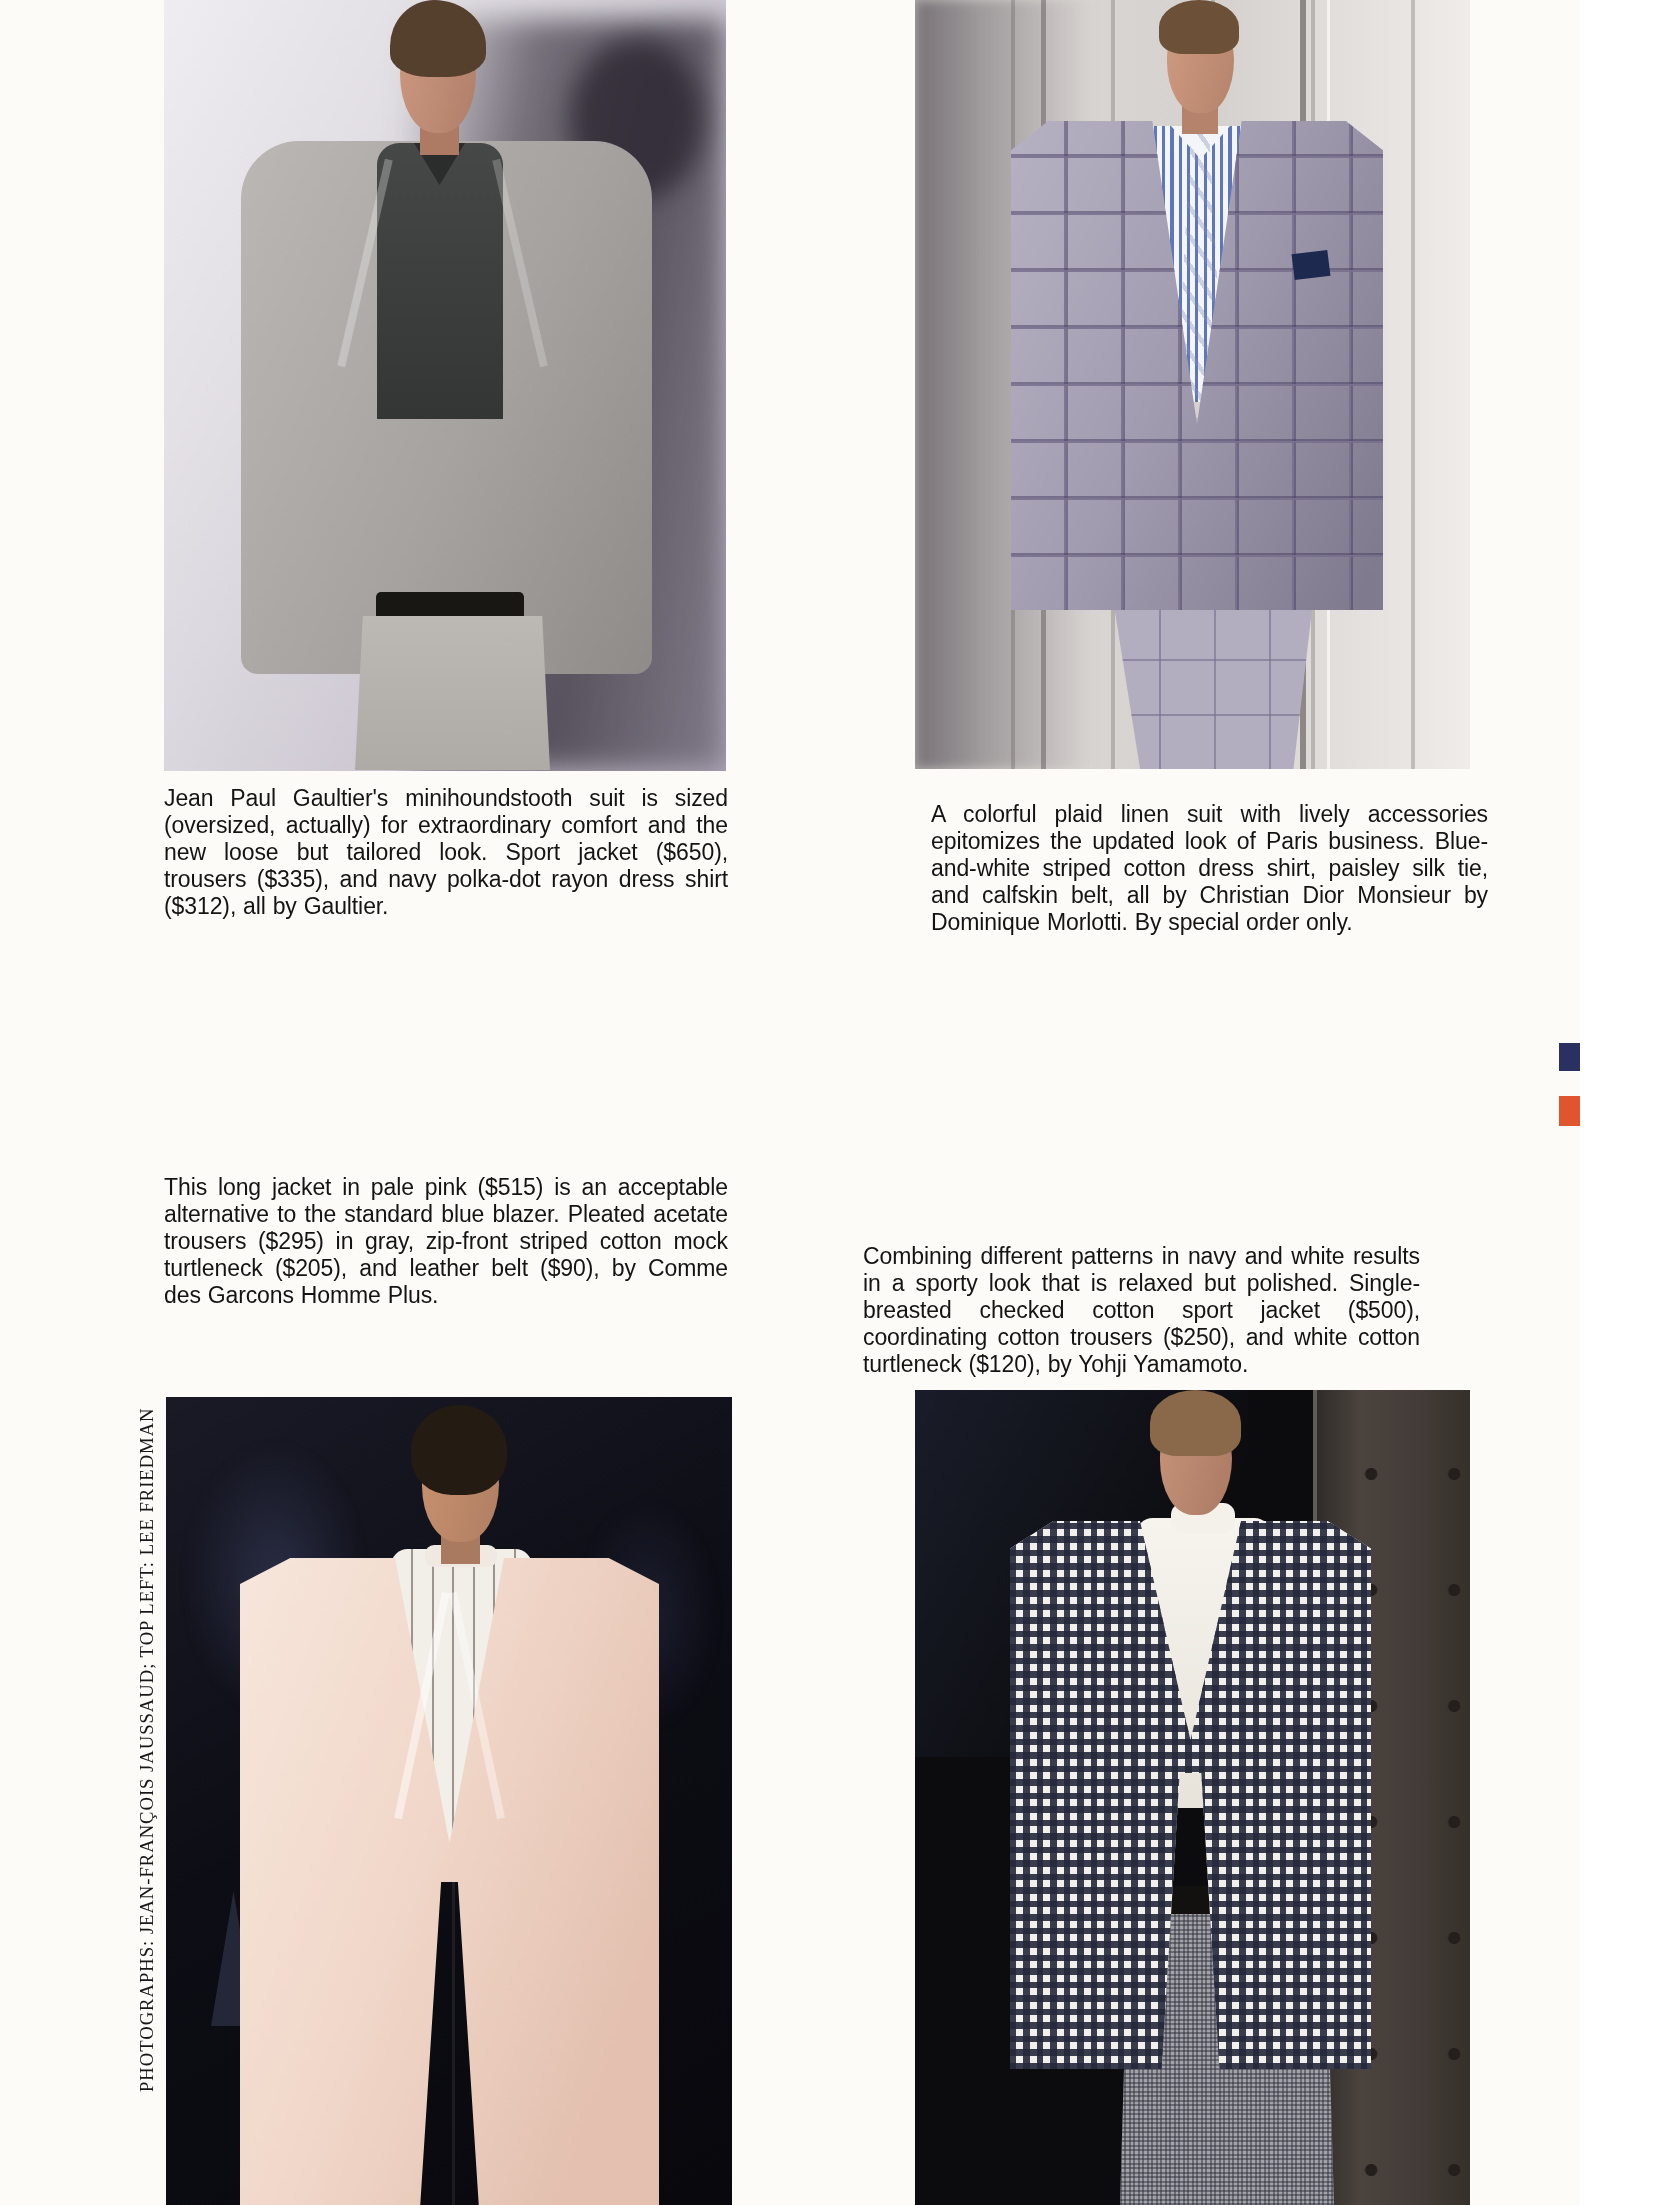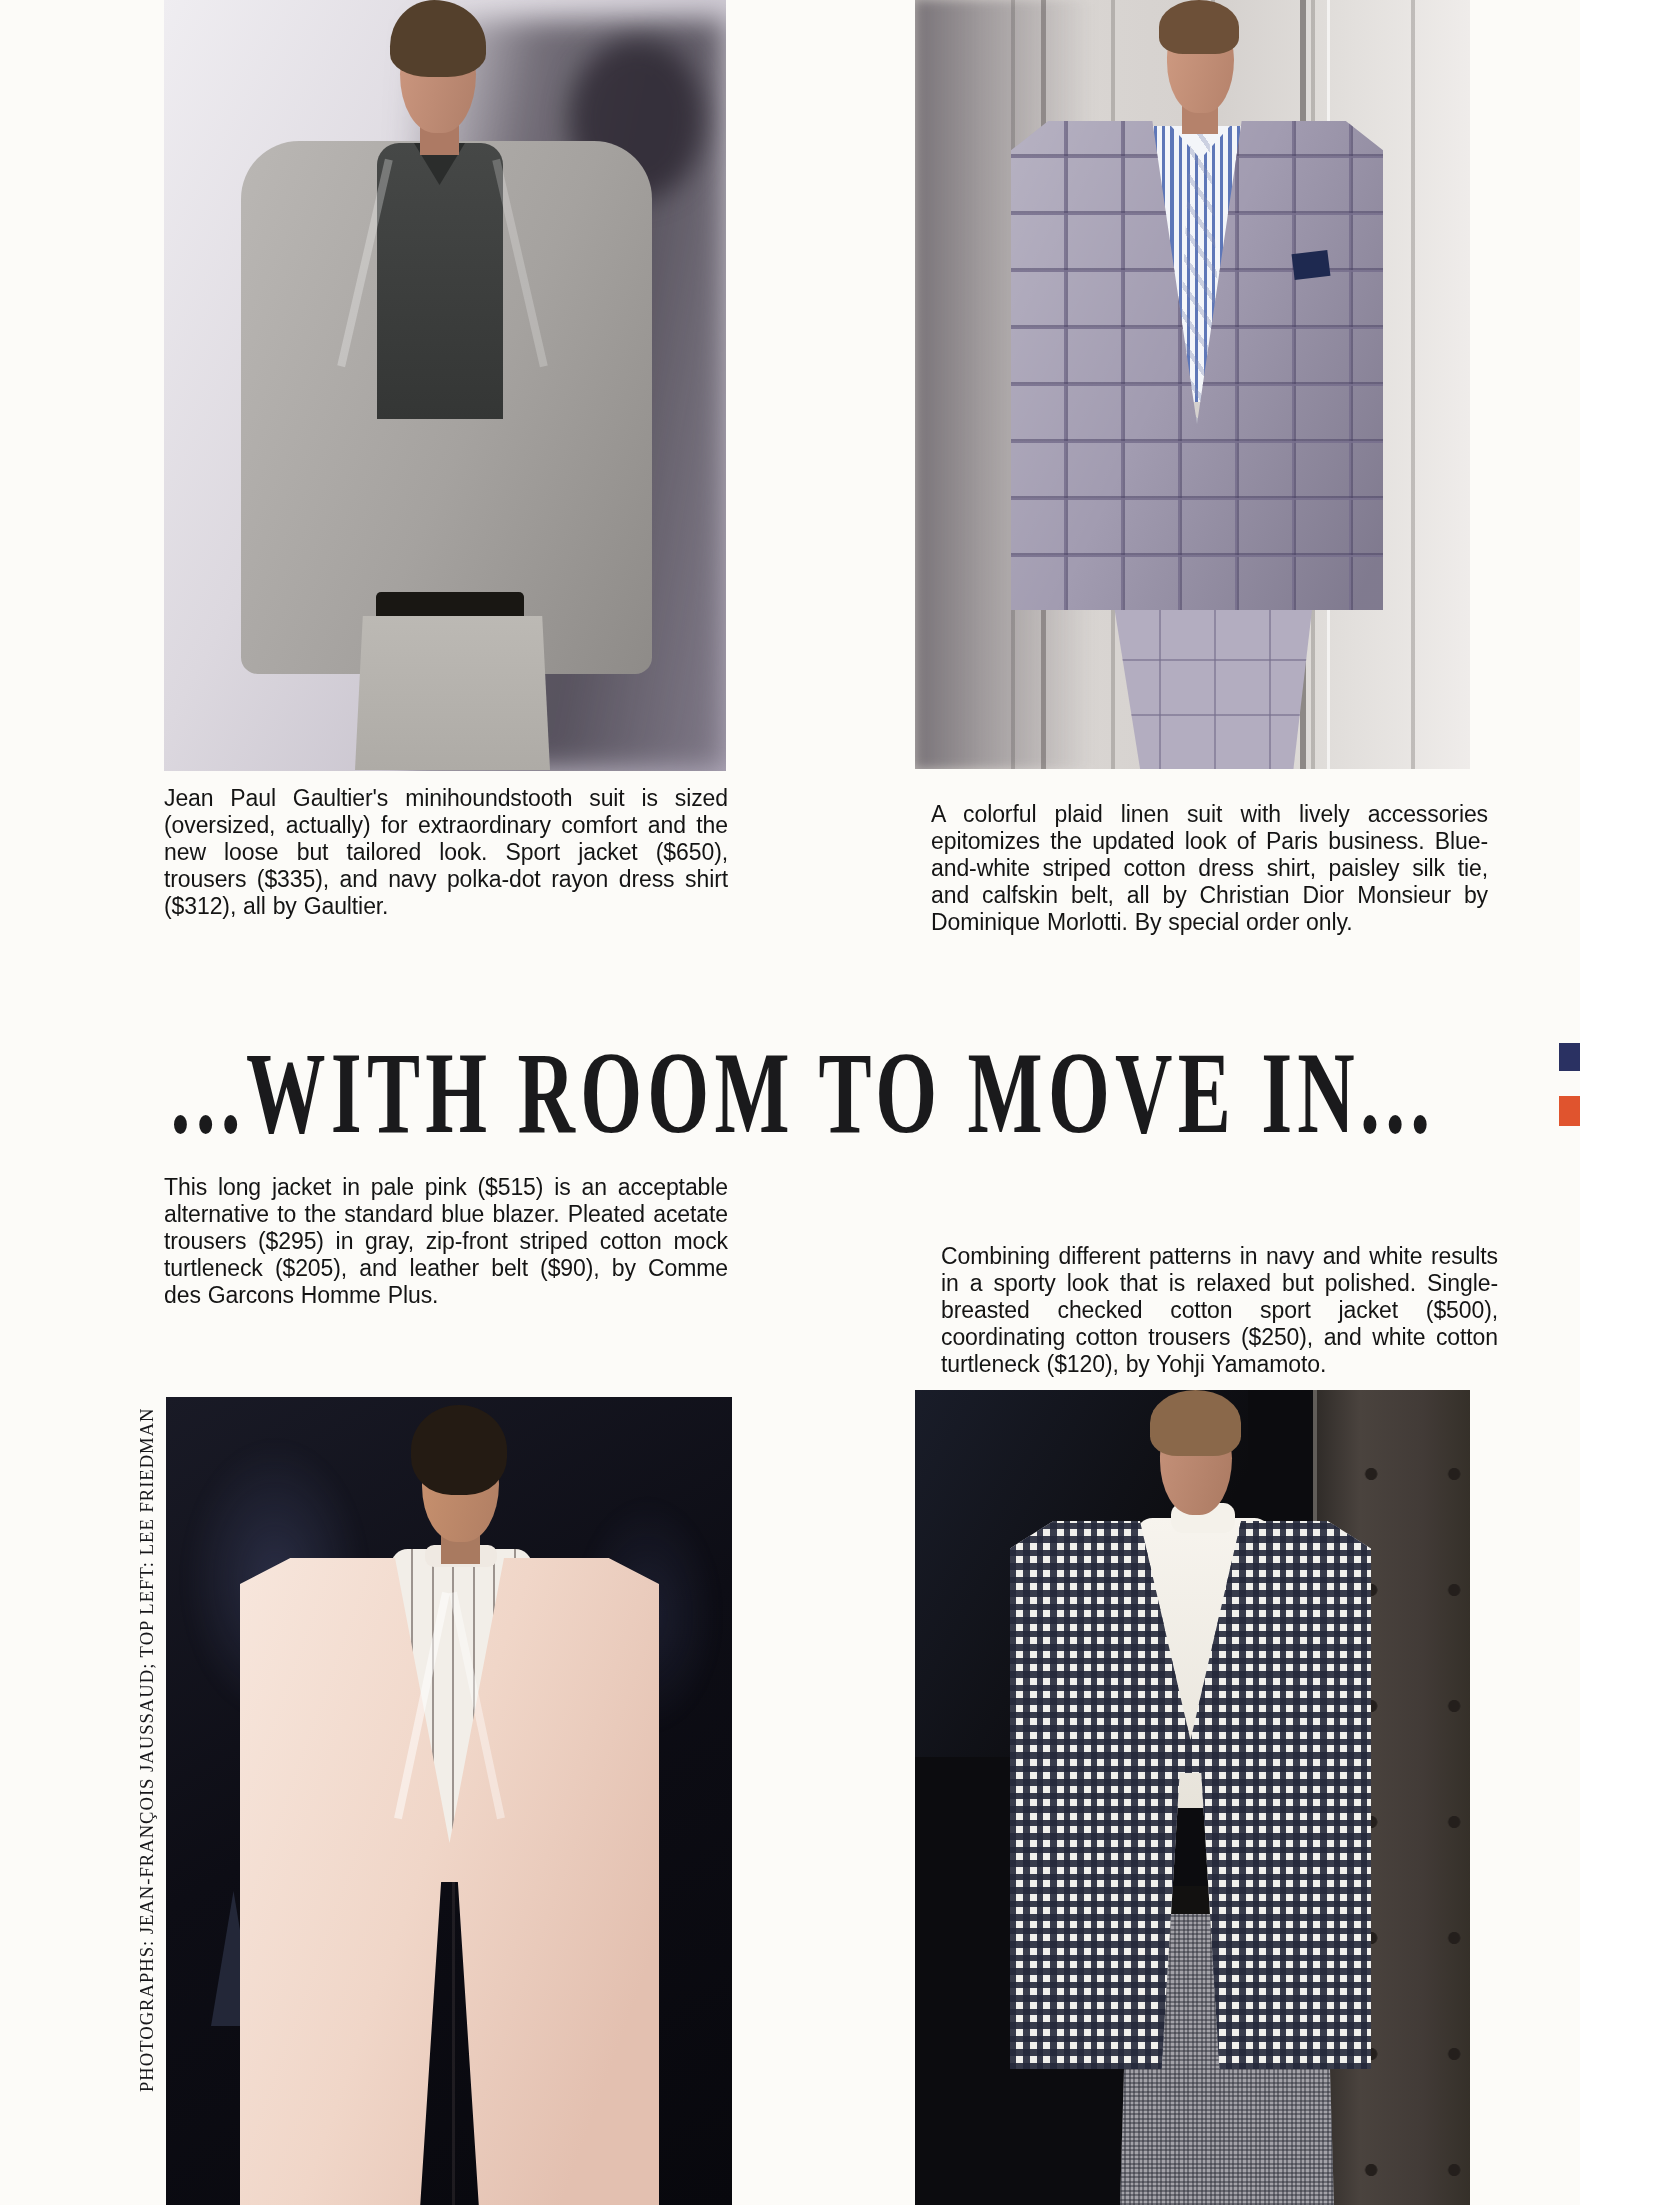--- a/index.html
+++ b/index.html
@@ -187,29 +187,26 @@
     <div class="abs p2-jacket"></div>
     <div class="abs p2-pocketsq"></div>
     <div class="abs p2-neck"></div>
     <div class="abs p2-face"></div>
     <div class="abs p2-hair"></div>
   </figure>
 
   <p class="caption" style="left:164px;top:785px;width:564px;margin:0;">Jean Paul Gaultier's minihoundstooth suit is sized (oversized, actually) for extraordinary comfort and the new loose but tailored look. Sport jacket ($650), trousers ($335), and navy polka-dot rayon dress shirt ($312), all by Gaultier.</p>
   <p class="caption" style="left:915px;top:785px;width:557px;margin:16px;">A colorful plaid linen suit with lively accessories epitomizes the updated look of Paris business. Blue-and-white striped cotton dress shirt, paisley silk tie, and calfskin belt, all by Christian Dior Monsieur by Dominique Morlotti. By special order only.</p>
 
-  <div class="headline-wrap">
-    <span class="headline">...WITH ROOM TO MOVE IN...</span>
-  </div>
 
   <div class="flag-navy" style="background:#2a3162;"></div>
   <div class="flag-red" style="background:#e0542e;"></div>
 
   <p class="caption" style="left:164px;top:1174px;width:564px;margin:0;">This long jacket in pale pink ($515) is an acceptable alternative to the standard blue blazer. Pleated acetate trousers ($295) in gray, zip-front striped cotton mock turtleneck ($205), and leather belt ($90), by Comme des Garcons Homme Plus.</p>
-  <p class="caption" style="left:941px;top:1243px;width:557px;margin:0;">Combining different patterns in navy and white results in a sporty look that is relaxed but polished. Single-breasted checked cotton sport jacket ($500), coordinating cotton trousers ($250), and white cotton turtleneck ($120), by Yohji Yamamoto.</p>
+  <p class="caption" style="left:863px;top:1243px;width:557px;margin:0;">Combining different patterns in navy and white results in a sporty look that is relaxed but polished. Single-breasted checked cotton sport jacket ($500), coordinating cotton trousers ($250), and white cotton turtleneck ($120), by Yohji Yamamoto.</p>
 
   <div class="credit">PHOTOGRAPHS: JEAN-FRANÇOIS JAUSSAUD; TOP LEFT: LEE FRIEDMAN</div>
 
   <figure class="photo photo-bl" style="margin:0;" aria-label="Man in a long pale pink Comme des Garcons jacket over a striped zip-front mock turtleneck with gray pleated trousers and leather belt, dark background">
     <div class="abs p3-bg"></div>
     <div class="abs p3-glow1"></div>
     <div class="abs p3-glow2"></div>
     <div class="abs p3-spike1"></div>
     <div class="abs p3-spike2"></div>
     <div class="abs p3-shirt"></div>

